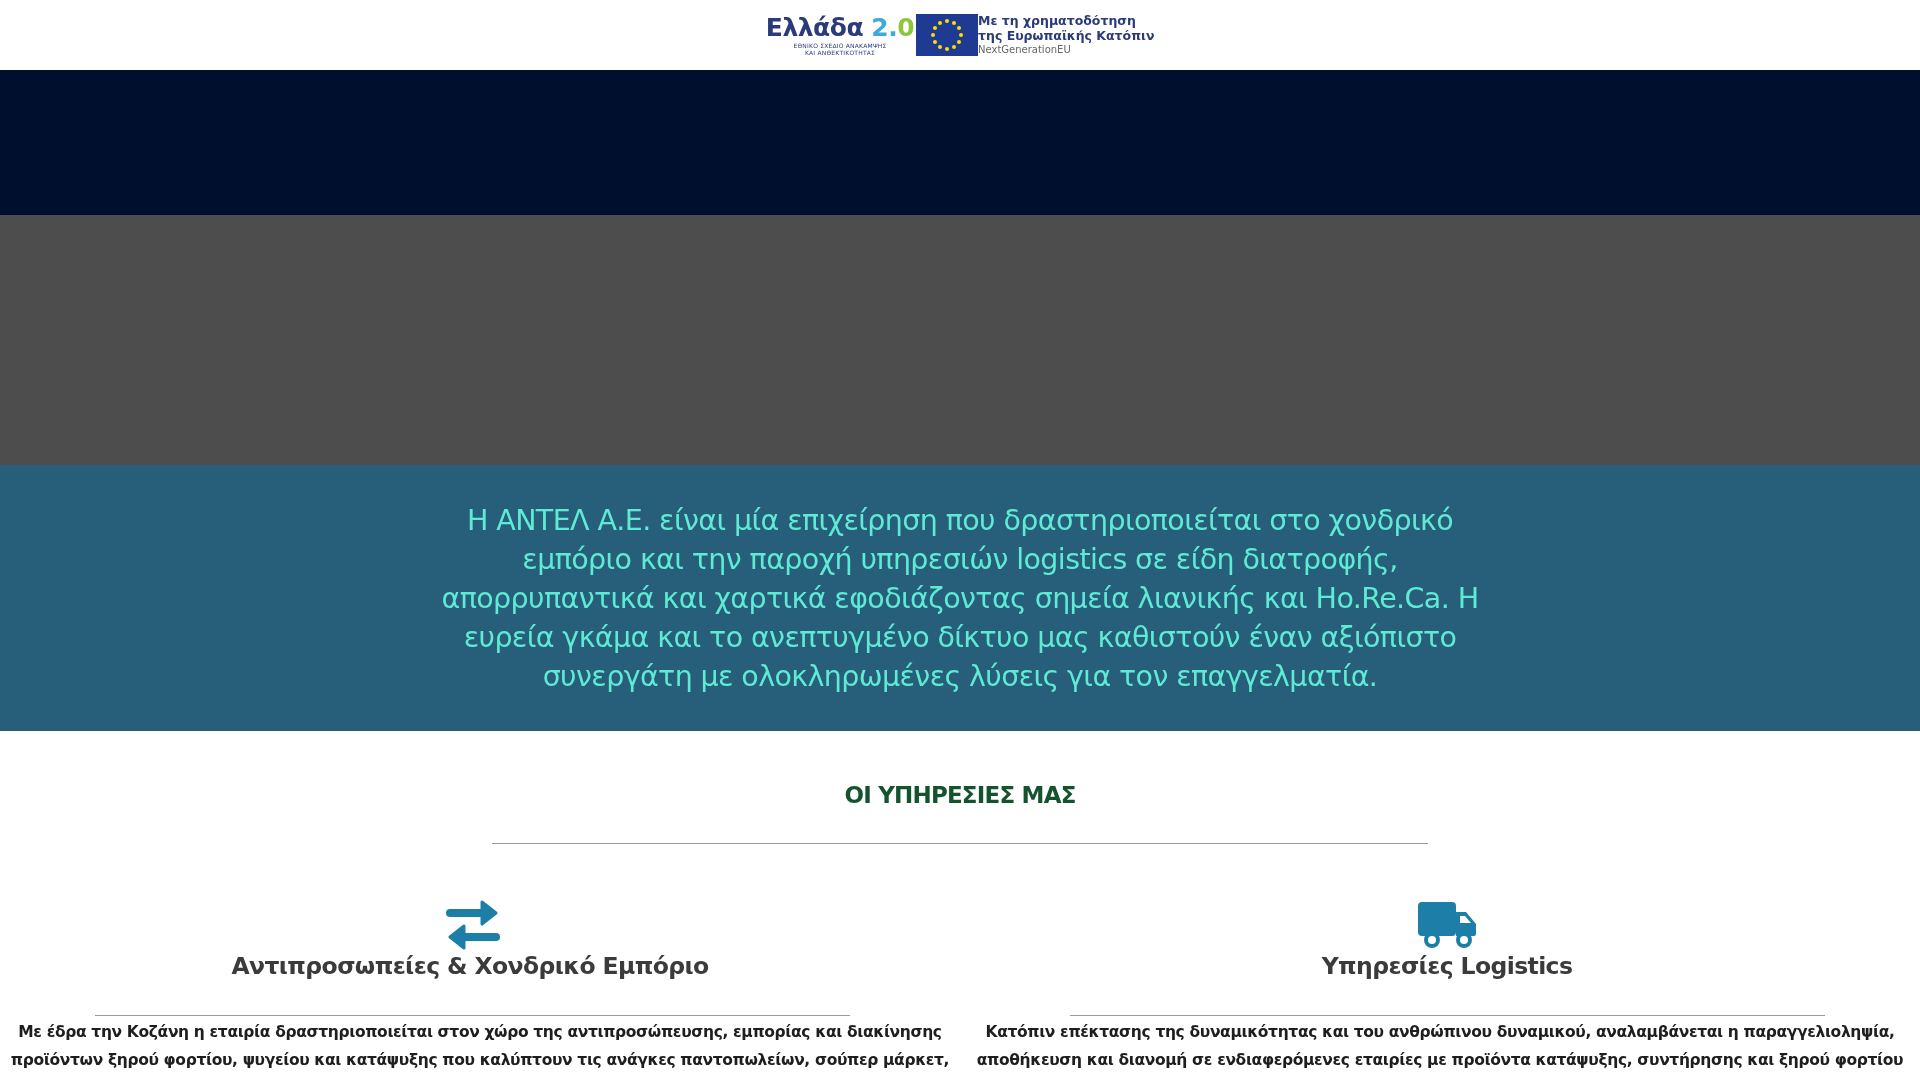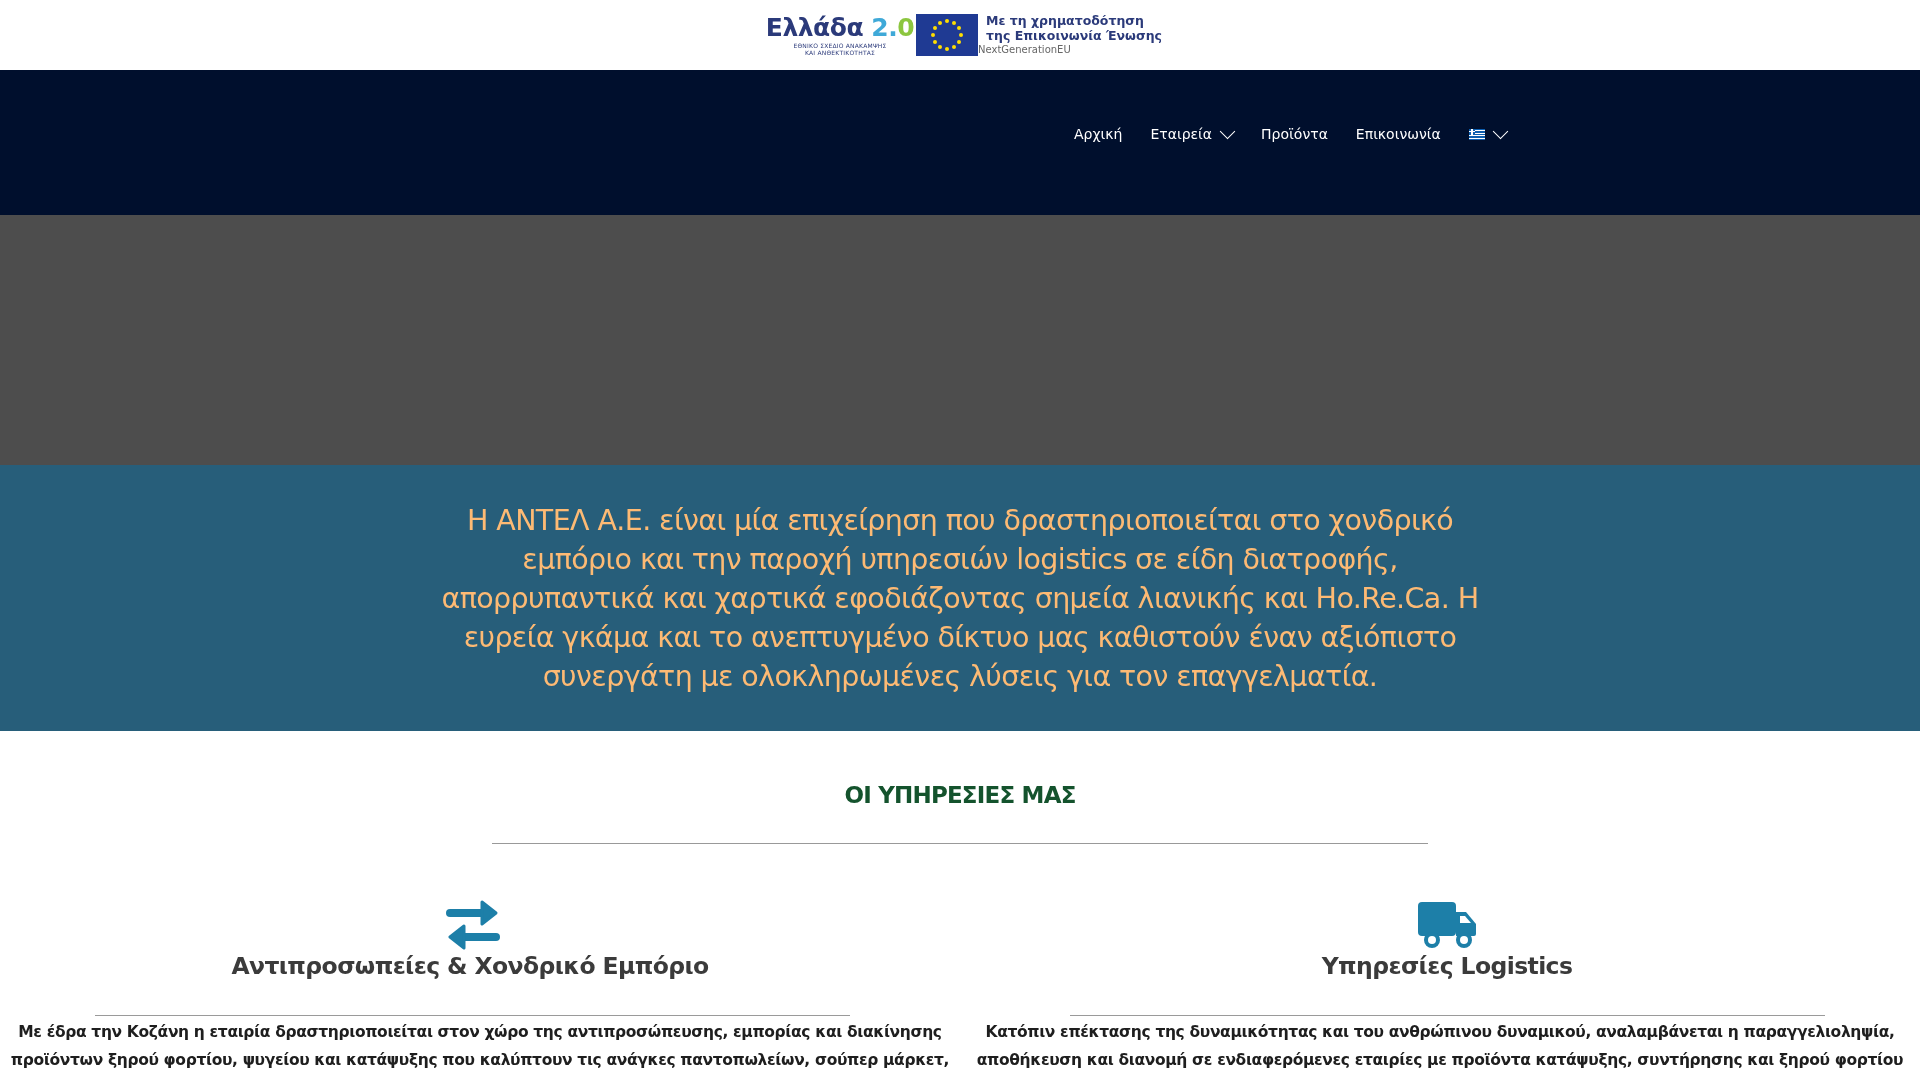--- a/index.html
+++ b/index.html
@@ -10,40 +10,40 @@
   .funding-bar { position: absolute; left: 0; top: 0; width: 1920px; height: 70px; background: #fff; }
   .funding-inner { position: absolute; left: 764px; top: 12px; height: 46px; display: flex; align-items: center; }
   .ellada { display: flex; flex-direction: column; align-items: center; width: 152px; }
   .ellada-title { font-family: "DejaVu Sans", sans-serif; font-weight: bold; font-size: 25px; color: #2b3a7a; letter-spacing: -0.5px; line-height: 28px; }
   .ellada-title .v2 { color: #3fa9d8; }
   .ellada-title .v0 { color: #8cc63f; }
   .ellada-sub { font-size: 6px; color: #2b3a7a; line-height: 7px; text-align: center; letter-spacing: 0.2px; }
   .eu-flag { width: 62px; height: 42px; background: #1f3a93; position: relative; }
   .eu-flag .star { position: absolute; width: 4px; height: 4px; background: #ffdd00; border-radius: 50%; }
   .eu-text { display: flex; flex-direction: column; }
-  .eu-line { font-size: 12.5px; color: #2b3a7a; line-height: 15px; font-weight: bold; margin-left: 8px; }
+  .eu-line { font-size: 12.5px; color: #2b3a7a; line-height: 15px; font-weight: bold; }
   .eu-ngeu { font-size: 10px; color: #666; line-height: 14px; }
 
   
   .site-header { position: absolute; left: 0; top: 70px; width: 1920px; height: 145px; background: #000f2d; }
   .logo { position: absolute; left: 388px; top: 24px; width: 204px; height: 78px; }
   .nav { position: absolute; top: 52px; left: 1074px; display: flex; align-items: center; height: 24px; }
   .nav-item { display: flex; align-items: center; color: #ffffff; font-family: "DejaVu Sans", sans-serif; font-size: 14px; margin-right: 28px; cursor: pointer; white-space: nowrap; }
   .chev { display: inline-block; width: 11px; height: 11px; border-right: 1.6px solid #fff; border-bottom: 1.6px solid #fff; transform: rotate(45deg); margin-left: 10px; margin-top: -6px; }
   .flag-gr { width: 16px; height: 11px; position: relative; background: repeating-linear-gradient(to bottom, #0d5eaf 0 1.22px, #fff 1.22px 2.44px); }
   .flag-gr .canton { position: absolute; left: 0; top: 0; width: 6.5px; height: 6.1px; background: #0d5eaf; }
   .flag-gr .canton::before { content: ""; position: absolute; left: 2.6px; top: 0; width: 1.3px; height: 6.1px; background: #fff; }
   .flag-gr .canton::after { content: ""; position: absolute; left: 0; top: 2.4px; width: 6.5px; height: 1.3px; background: #fff; }
 
   
   .hero-slot { position: absolute; left: 0; top: 215px; width: 1920px; height: 250px; background: #4d4d4d; }
 
   
   .intro-band { position: absolute; left: 0; top: 465px; width: 1920px; height: 266px; background: #275e7a; display: flex; align-items: center; justify-content: center; }
-  .intro-text { width: 1080px; text-align: center; color: #fdba74; font-family: "DejaVu Sans", sans-serif; font-size: 28.5px; line-height: 39px; font-weight: 500; letter-spacing: -0.6px; }
+  .intro-text { width: 1080px; text-align: center; color: #5eead4; font-family: "DejaVu Sans", sans-serif; font-size: 28.5px; line-height: 39px; font-weight: 500; letter-spacing: -0.6px; }
 
   
   .services-title { position: absolute; left: 0; top: 782px; width: 1920px; text-align: center; font-family: "DejaVu Sans", sans-serif; font-size: 23px; color: #14532d; letter-spacing: -0.8px; }
   .services-divider { position: absolute; left: 492px; top: 843px; width: 936px; height: 1px; background: #999; }
 
   .svc { position: absolute; top: 900px; width: 960px; }
   .svc-left { left: 0; }
   .svc-right { left: 960px; }
   .svc-icon { position: absolute; top: 0; }
   .svc-title { position: absolute; top: 52px; width: 100%; text-align: center; font-family: "DejaVu Sans", sans-serif; font-size: 23.5px; color: #3b3b3b; letter-spacing: -0.6px; }
@@ -69,48 +69,27 @@
       <span class="star" style="left:36px;top:31px"></span>
       <span class="star" style="left:29px;top:33px"></span>
       <span class="star" style="left:22px;top:31px"></span>
       <span class="star" style="left:17px;top:26px"></span>
       <span class="star" style="left:15px;top:19px"></span>
       <span class="star" style="left:17px;top:12px"></span>
       <span class="star" style="left:22px;top:7px"></span>
     </div>
     <div class="eu-text">
       <span class="eu-line">Με τη χρηματοδότηση</span>
-      <span class="eu-line">της Επικοινωνία Ένωσης</span>
+      <span class="eu-line">της Ευρωπαϊκής Κατόπιν</span>
       <span class="eu-ngeu">NextGenerationEU</span>
     </div>
   </div>
 </div>
 
 <header class="site-header">
-  <nav class="nav">
-    <div class="nav-item">
-        <span>Αρχική</span>
-      </div>
-    <div class="nav-item">
-        <span>Εταιρεία</span>
-        <span class="chev"></span>
-      </div>
-    <div class="nav-item">
-        <span>Προϊόντα</span>
-      </div>
-    <div class="nav-item">
-        <span>Επικοινωνία</span>
-      </div>
-    <div class="nav-item">
-      <span class="flag-gr">
-          <span class="canton"></span>
-        </span>
-      <span class="chev"></span>
-    </div>
-  </nav>
 </header>
 
 <div class="hero-slot"></div>
 
 <section class="intro-band">
   <p class="intro-text">Η ΑΝΤΕΛ Α.Ε. είναι μία επιχείρηση που δραστηριοποιείται στο χονδρικό εμπόριο και την παροχή υπηρεσιών logistics σε είδη διατροφής, απορρυπαντικά και χαρτικά εφοδιάζοντας σημεία λιανικής και Ho.Re.Ca. Η ευρεία γκάμα και το ανεπτυγμένο δίκτυο μας καθιστούν έναν αξιόπιστο συνεργάτη με ολοκληρωμένες λύσεις για τον επαγγελματία.</p>
 </section>
 
 <h2 class="services-title">ΟΙ ΥΠΗΡΕΣΙΕΣ ΜΑΣ</h2>
 <div class="services-divider"></div>

